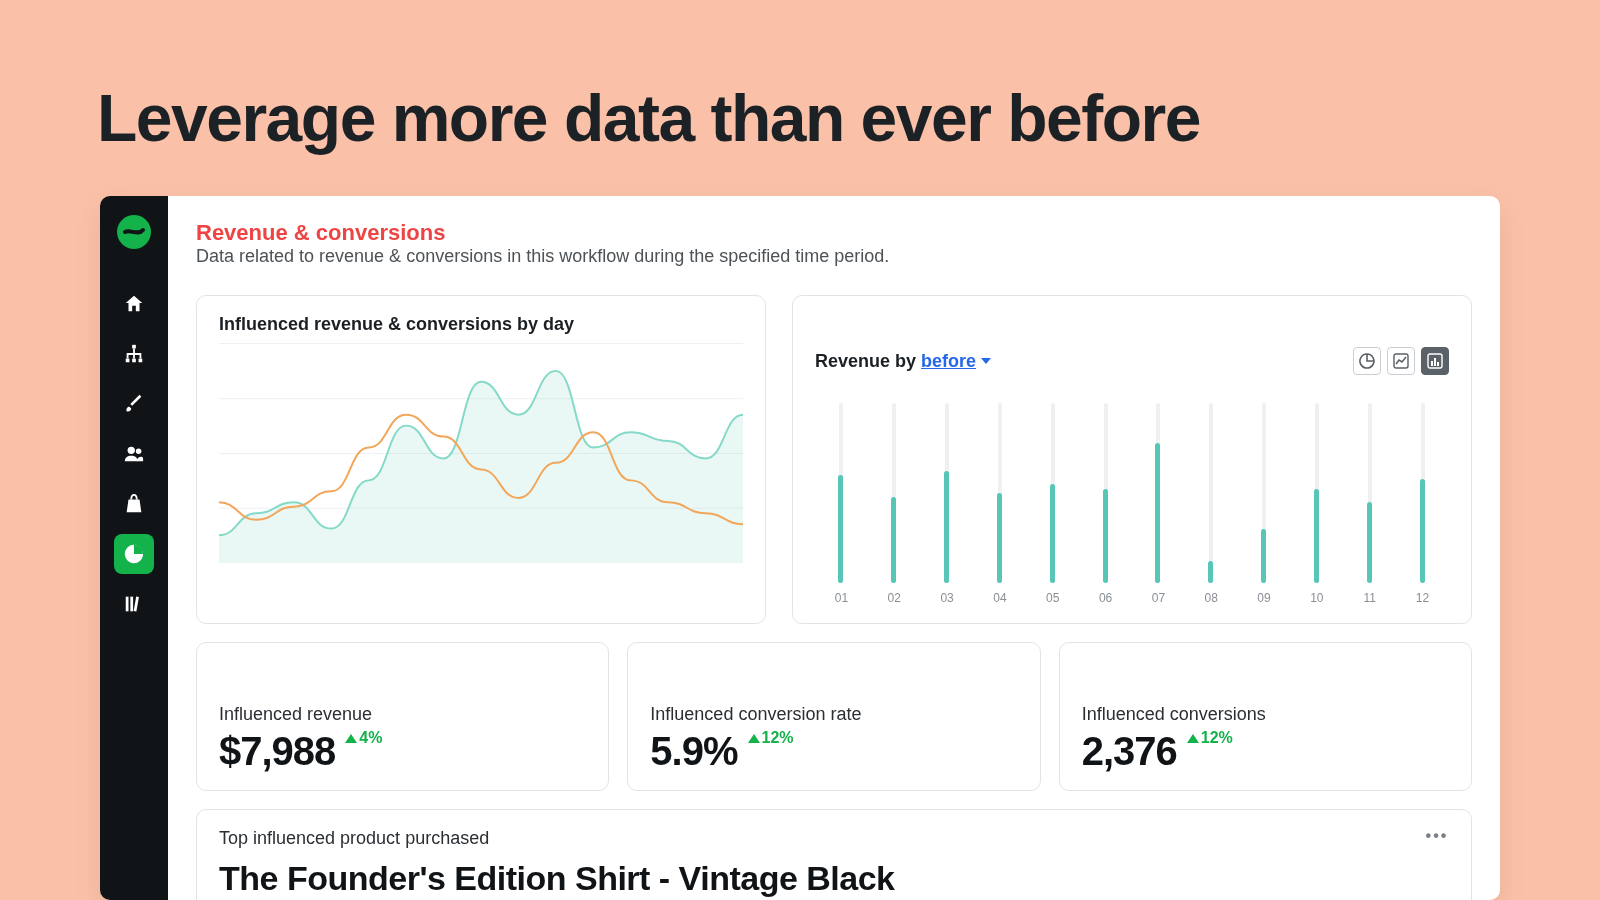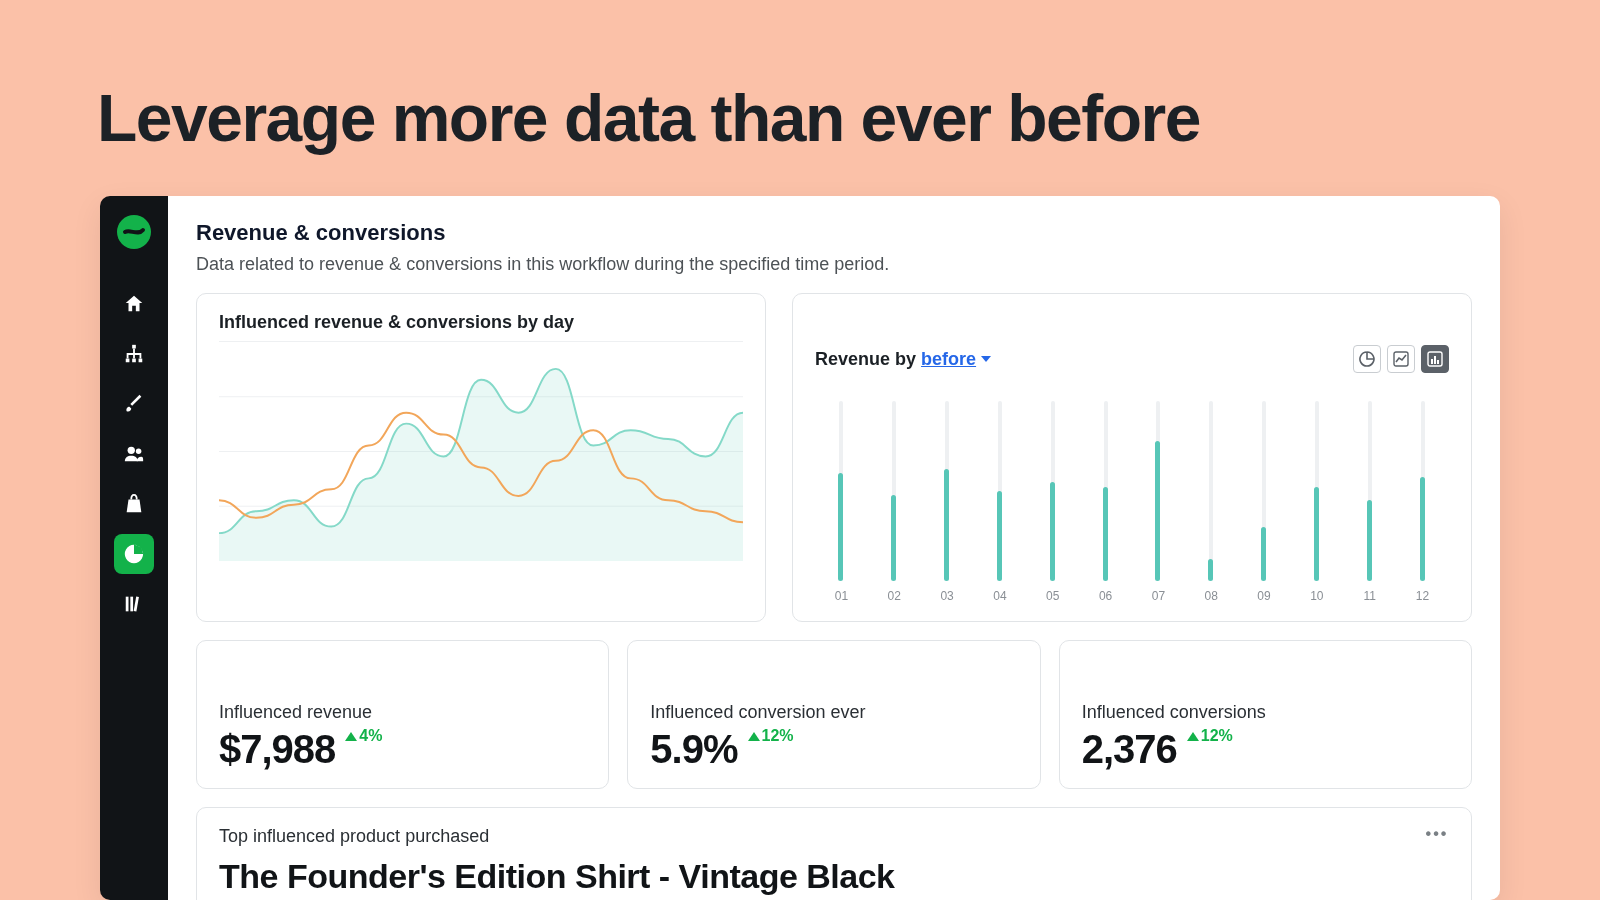--- a/index.html
+++ b/index.html
@@ -53,25 +53,25 @@
   .sidebar-item svg { width: 22px; height: 22px; fill: #fff; }
 
   
   .main {
     flex: 1;
     background: #fff;
     padding: 24px 28px;
     overflow: hidden;
   }
   .section-title {
-    font-size: 22px; font-weight: 700; color: #0f172a;
-    margin-bottom: 8px;
+    font-size: 22px; font-weight: 700; color: #ef4444;
+    margin-bottom: 0;
   }
   .section-sub {
-    font-size: 18px; color: #4d5256; margin-bottom: 18px;
+    font-size: 18px; color: #4d5256; margin-bottom: 28px;
   }
 
   .charts-row {
     display: flex; gap: 26px; margin-bottom: 18px;
   }
   .card {
     border: 1px solid #E1E4E7;
     border-radius: 10px;
     padding: 18px 22px;
     background: #fff;
@@ -335,21 +335,21 @@
 
     <div class="stats-row" id="stats-row">
         <div class="stat-card">
           <div class="stat-label">Influenced revenue</div>
           <div class="stat-value-row">
             <span class="stat-value">$7,988</span>
             <span class="stat-delta"><span class="delta-tri"></span>4%</span>
           </div>
         </div>
         <div class="stat-card">
-          <div class="stat-label">Influenced conversion ever</div>
+          <div class="stat-label">Influenced conversion rate</div>
           <div class="stat-value-row">
             <span class="stat-value">5.9%</span>
             <span class="stat-delta"><span class="delta-tri"></span>12%</span>
           </div>
         </div>
         <div class="stat-card">
           <div class="stat-label">Influenced conversions</div>
           <div class="stat-value-row">
             <span class="stat-value">2,376</span>
             <span class="stat-delta"><span class="delta-tri"></span>12%</span>

